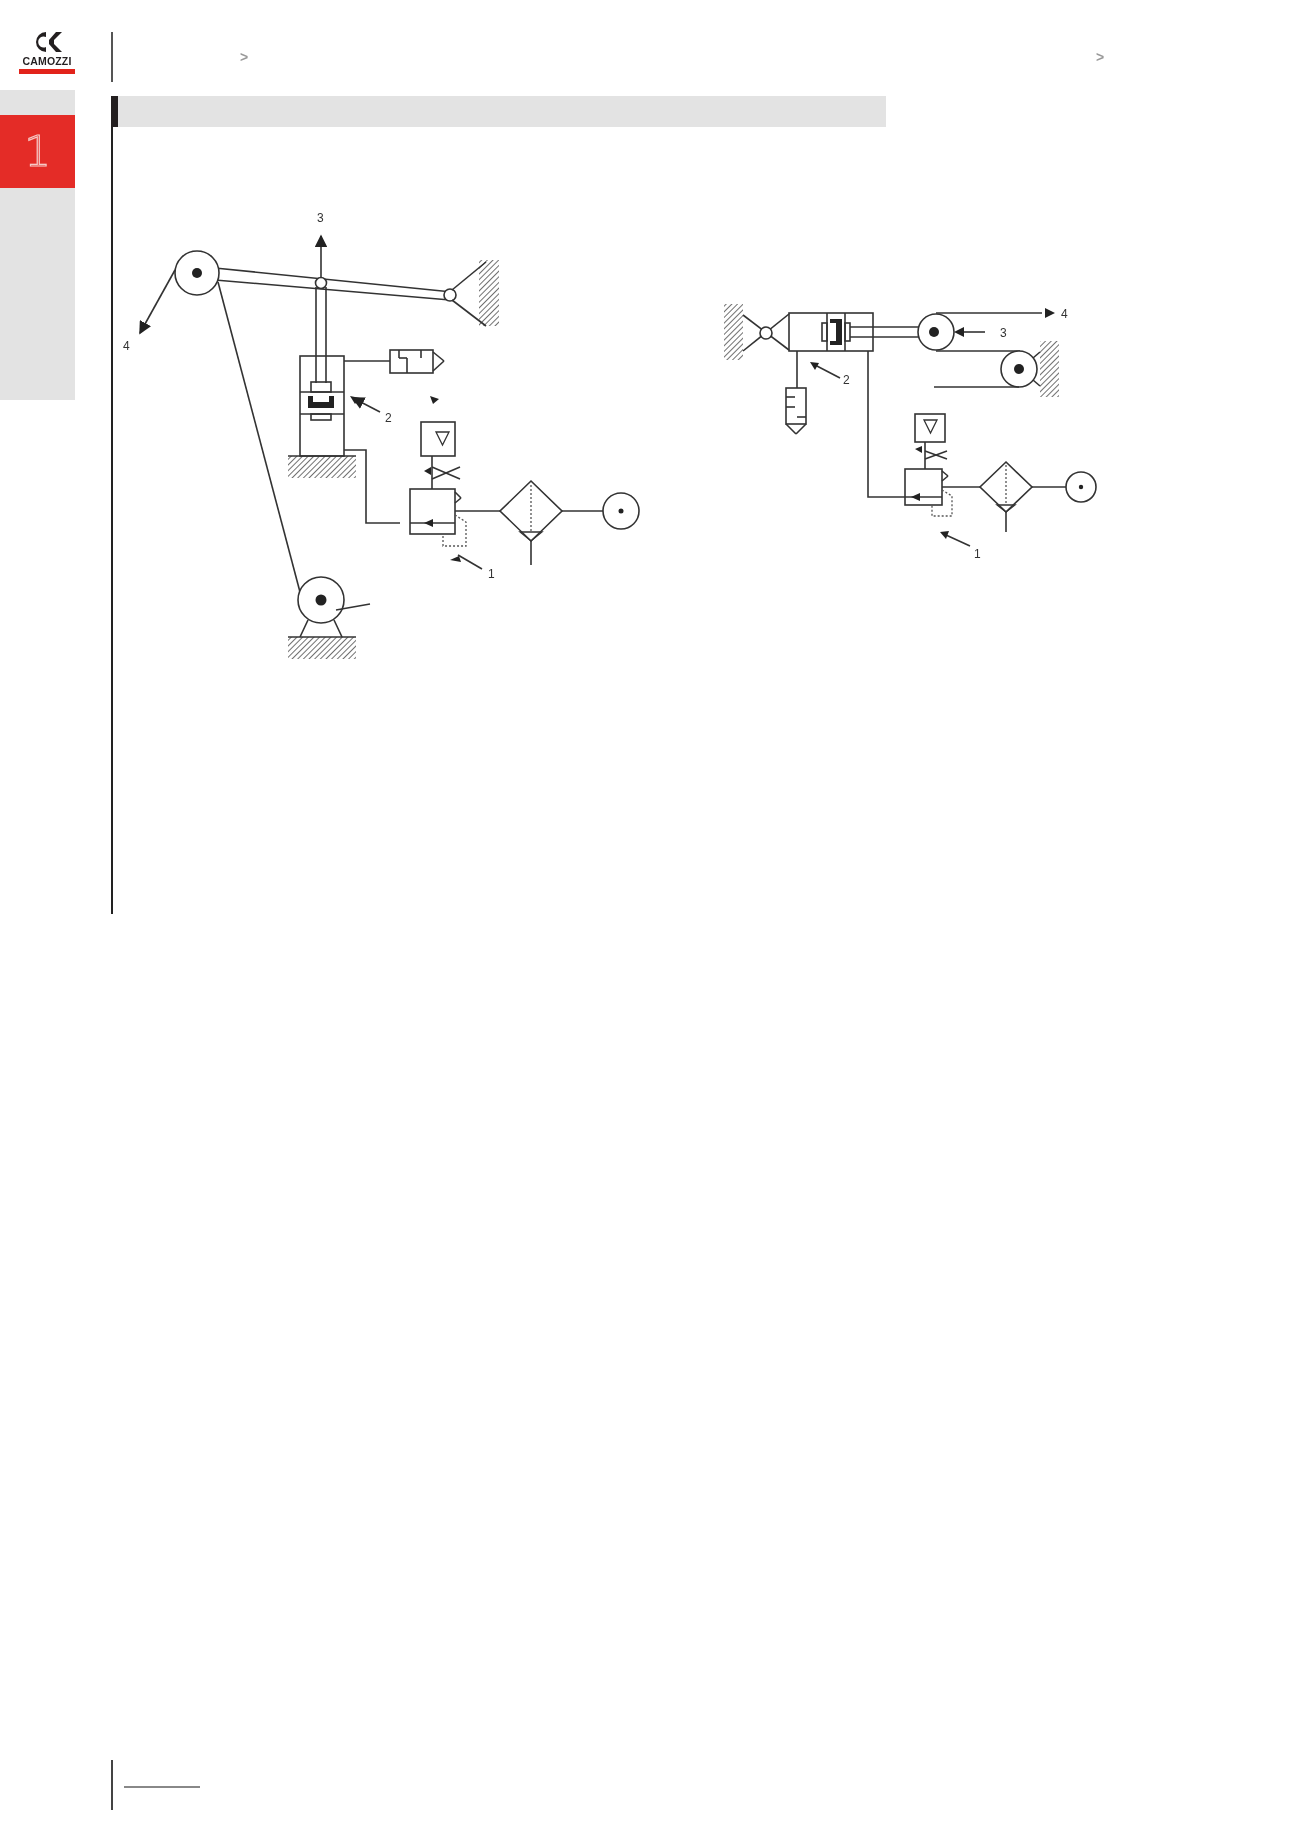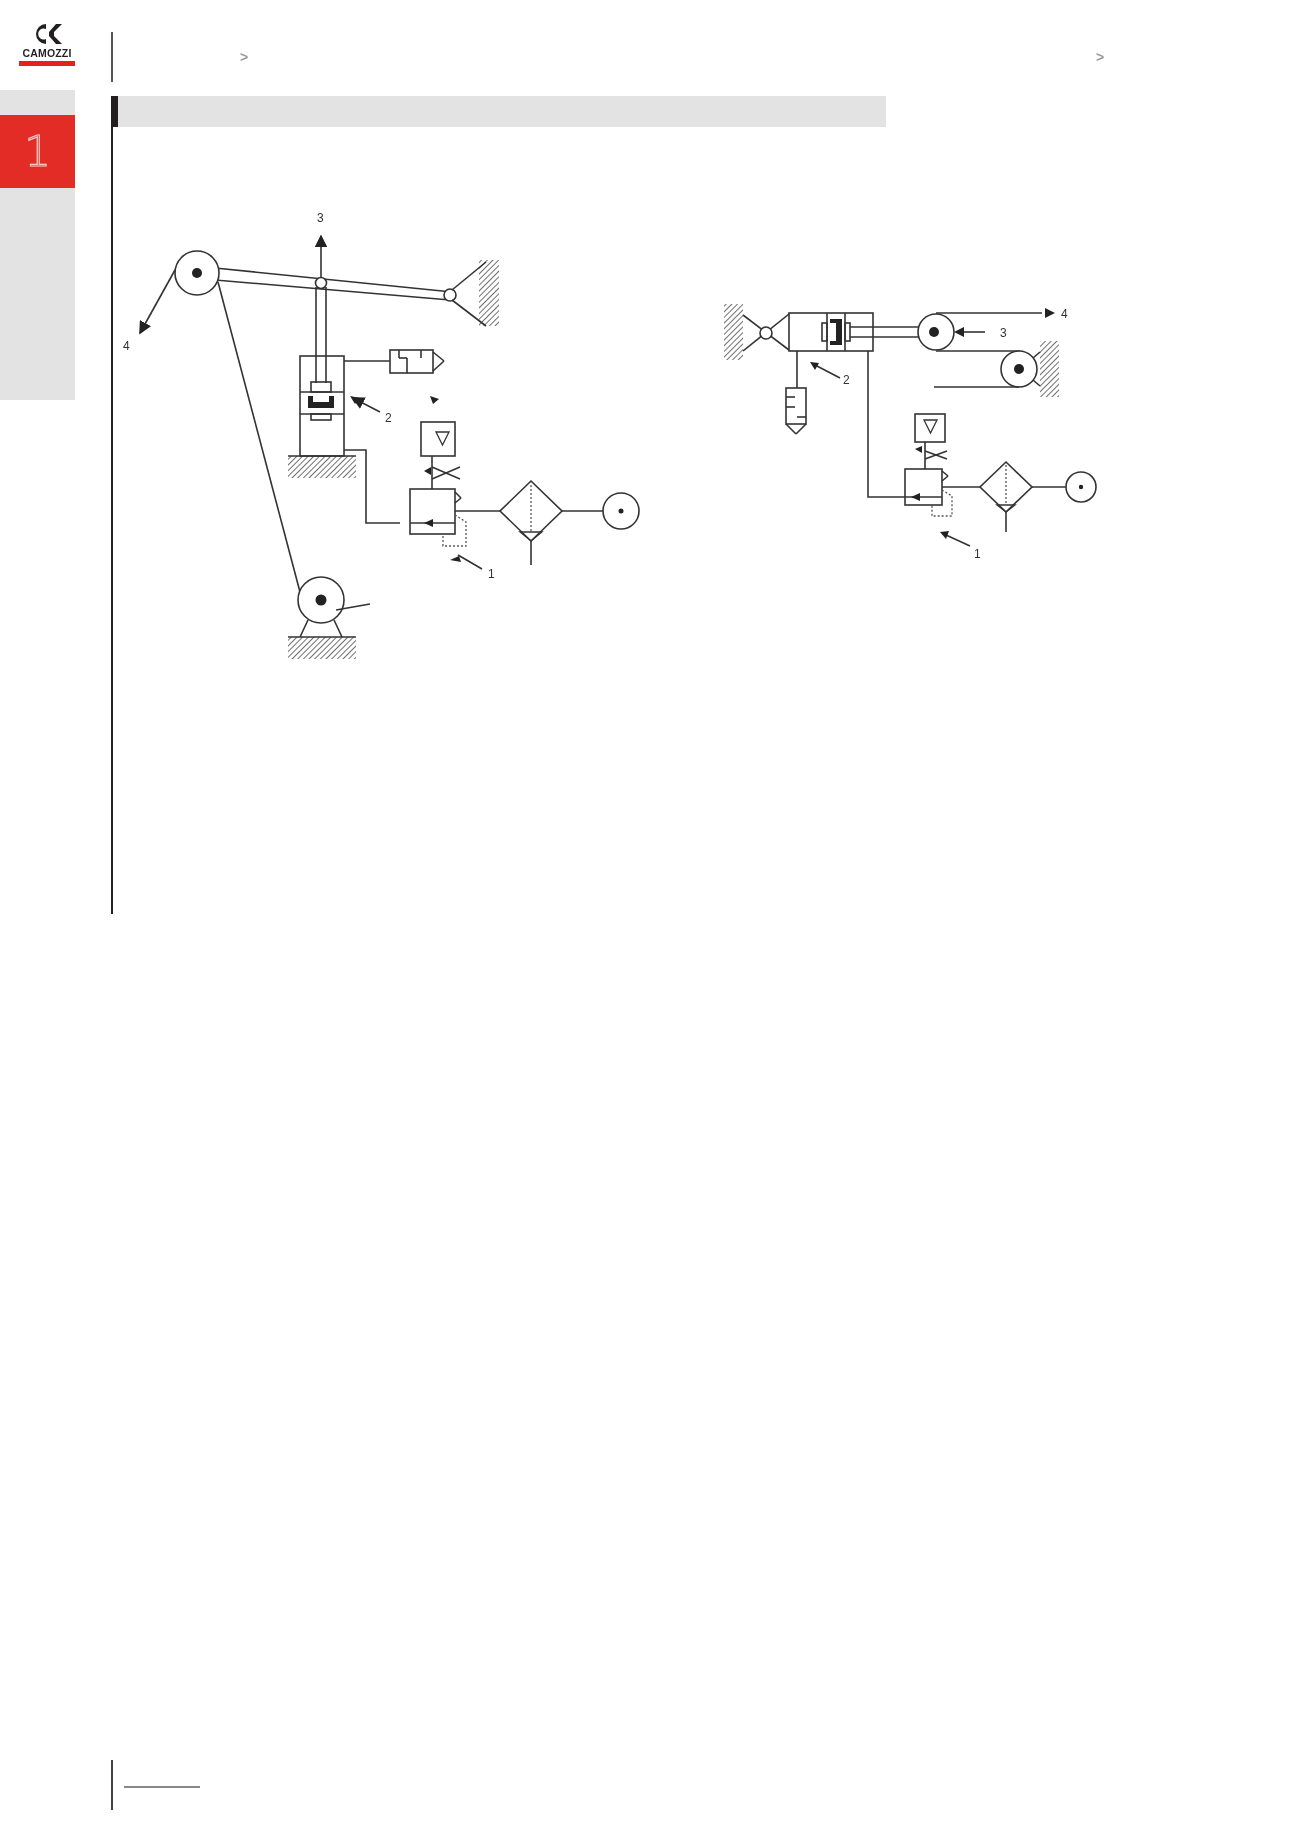--- a/index.html
+++ b/index.html
@@ -1,18 +1,18 @@
 <!DOCTYPE html>
 <html><head>
 <meta charset="utf-8">
 <style>
   html, body { margin:0; padding:0; background:#ffffff; }
   body { width:1300px; height:1839px; position:relative; overflow:hidden;
          font-family:"Liberation Sans", sans-serif; color:#222; }
-  .logo { position:absolute; left:18px; top:22px; width:58px; height:44px; }
+  .logo { position:absolute; left:18px; top:30px; width:58px; height:44px; }
   .logo-mark { position:absolute; left:14px; top:0; width:32px; height:24px; }
   .logo-text { position:absolute; left:0; top:25px; width:58px; text-align:center;
                font-weight:bold; font-size:10.5px; letter-spacing:0.2px; color:#231f20; }
   .logo-bar { position:absolute; left:1px; top:39px; width:56px; height:5px; background:#e2231a; }
   .header-rule { position:absolute; left:111px; top:32px; width:2px; height:50px; background:#555; }
   .crumb-arrow { position:absolute; top:49px; font-size:14px; color:#999; font-weight:bold; }
   .side-tab-bg { position:absolute; left:0; top:90px; width:75px; height:310px; background:#e3e3e3; }
   .side-tab-active { position:absolute; left:0; top:115px; width:75px; height:73px; background:#e42c27;
                      display:flex; align-items:center; justify-content:center; }
   .side-tab-num { font-size:42px; color:#e42c27; -webkit-text-stroke:1.2px #f6c9c6;

